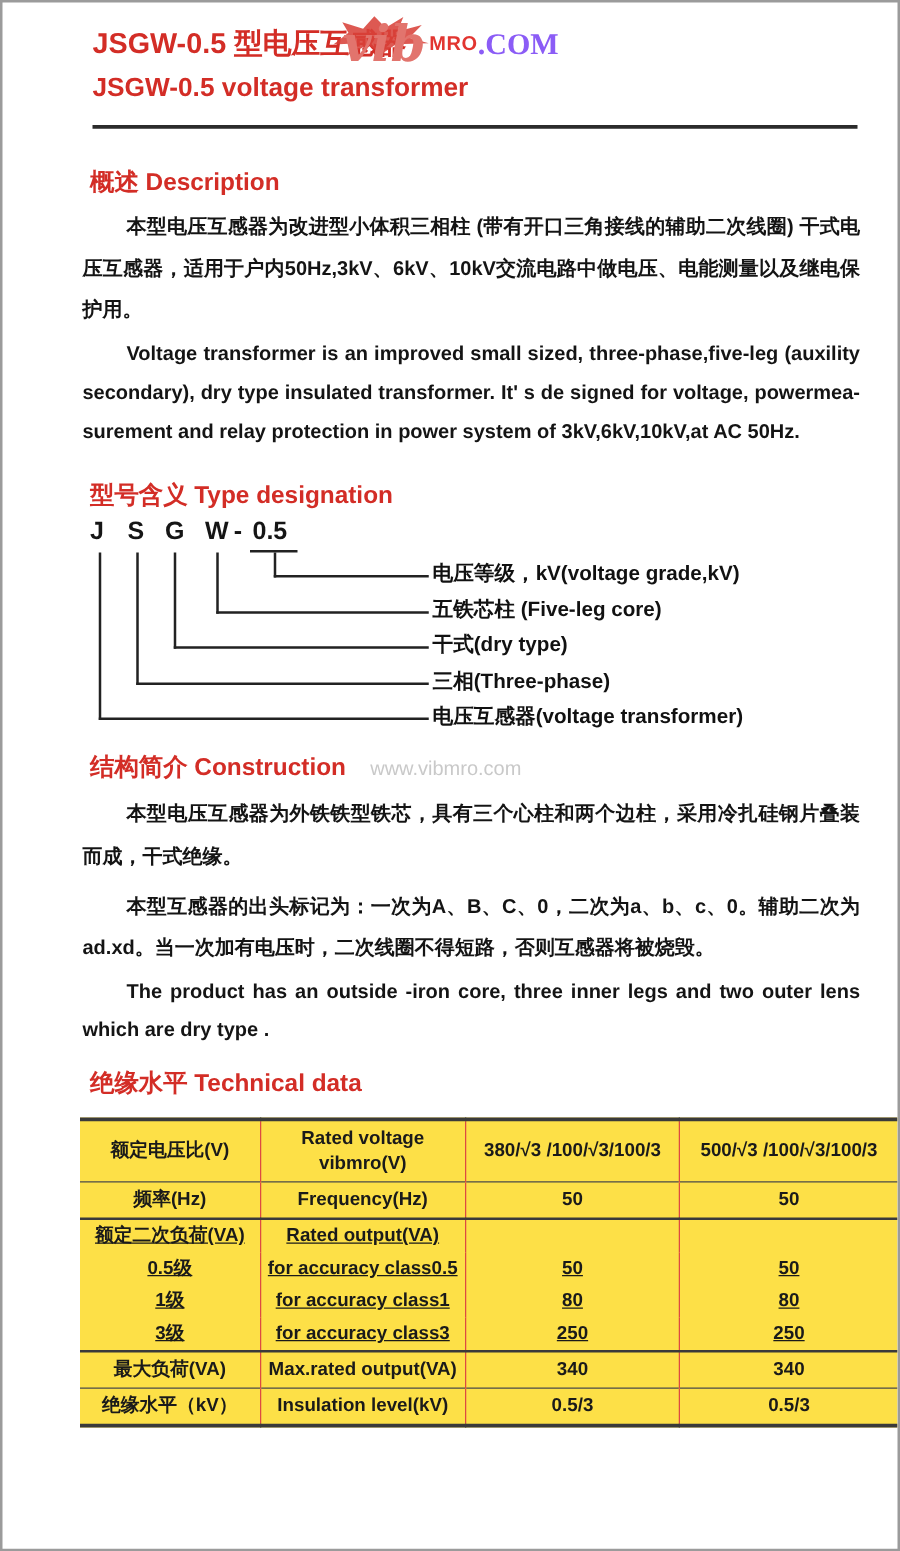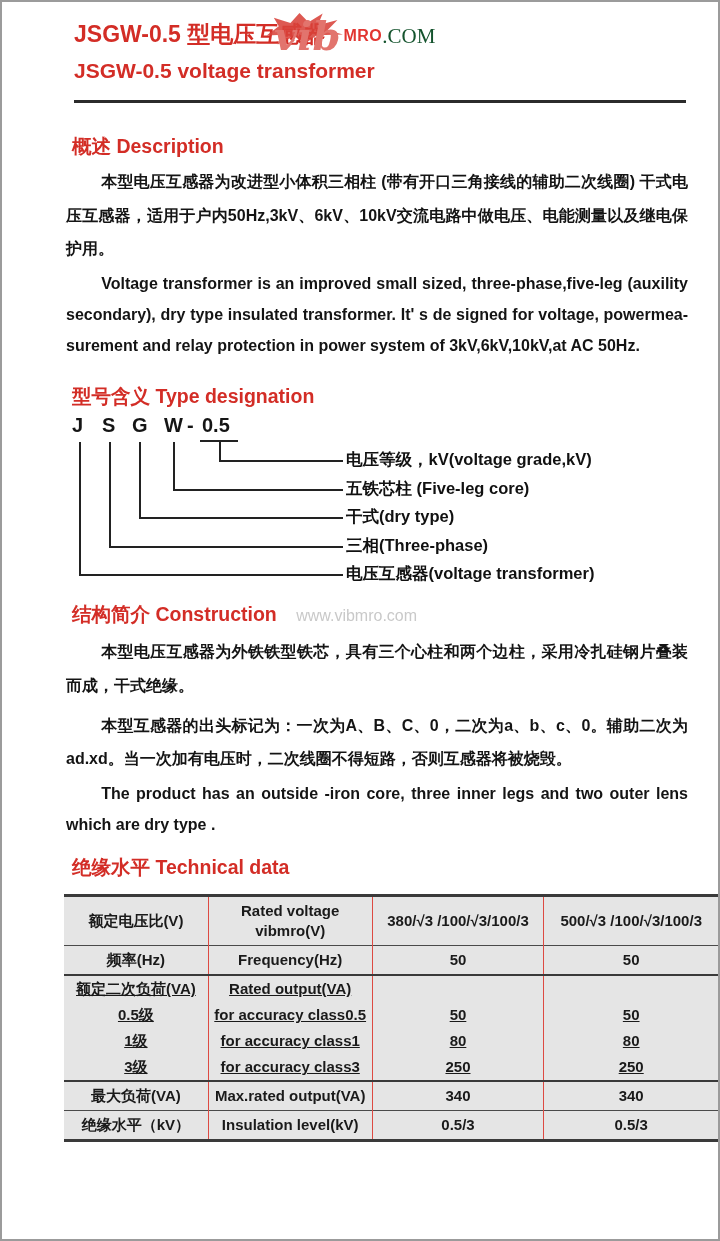--- a/index.html
+++ b/index.html
@@ -11,39 +11,39 @@
   
   .header{margin:18px 0 0 48px;}
   .title-cn{font-size:23px;line-height:28px;color:#d32d26;}
   .title-en{font-size:21px;line-height:26px;color:#d32d26;margin-top:10px;}
   .rule{height:3px;background:#2b2b2b;margin:16px 32px 0 48px;}
   
   .logo{position:absolute;left:272px;top:8px;height:52px;display:flex;align-items:center;z-index:5;}
   .logo .splat{position:absolute;left:-10px;top:0px;transform:rotate(-6deg);}
   .logo .vib{font-family:"DejaVu Serif","Liberation Serif",serif;font-style:italic;font-size:40px;line-height:44px;color:#e2746d;position:relative;z-index:2;}
   .logo .mro{font-size:16px;color:#e23530;letter-spacing:.5px;margin-left:3px;}
-  .logo .com{font-family:"Liberation Serif","DejaVu Serif",serif;font-weight:400;font-size:21px;color:#14532d;}
+  .logo .com{font-family:"Liberation Serif","DejaVu Serif",serif;font-weight:700;font-size:24px;color:#8b5cf6;}
   
   .sec-h{margin-left:46px;font-size:19.5px;line-height:26px;color:#d32d26;}
   .sec-h .wm{color:#c9c9c9;font-weight:400;font-size:16px;margin-left:14px;}
   .h-desc{margin-top:30px;}
   .h-type{margin-top:22px;}
   .h-con{margin-top:16px;}
   .h-tech{margin-top:14px;}
   .para{margin:6px 30px 0 40px;font-size:16px;text-align:justify;text-indent:2.2em;color:#141414;}
   .cn{line-height:2.1;}
   .en{line-height:1.95;margin-top:2px;}
   
   .diagram{position:relative;height:172px;margin-top:4px;}
   .code-item{position:absolute;top:0;font-size:20px;line-height:24px;color:#151515;}
   .u05{position:absolute;left:174px;top:27px;width:38px;height:2px;background:#222;}
   .conn{position:absolute;top:29px;border-left:2px solid #222;border-bottom:2px solid #222;}
   .dlabel{position:absolute;left:320px;font-size:16.5px;line-height:21px;color:#111;white-space:nowrap;}
   
-  .ttable{margin:14px 0 0 38px;border-collapse:collapse;background:#e5e5e5;
+  .ttable{margin:14px 0 0 38px;border-collapse:collapse;background:#fde047;
           border-top:3px solid #3a3a3a;border-bottom:3px solid #3a3a3a;}
   .ttable td{text-align:center;font-size:15px;line-height:20px;padding:4px 2px;
              border-right:1px solid #dd4a42;color:#1a1a1a;}
   .ttable td:last-child{border-right:none;}
   .ttable .c1{width:145px;}
   .ttable .c2{width:162px;}
   .ttable .c3{width:173px;}
   .ttable .c4{width:176px;}
   tr.b1{border-bottom:1px solid #4a4a4a;}
   tr.b2{border-bottom:2px solid #3a3a3a;}

